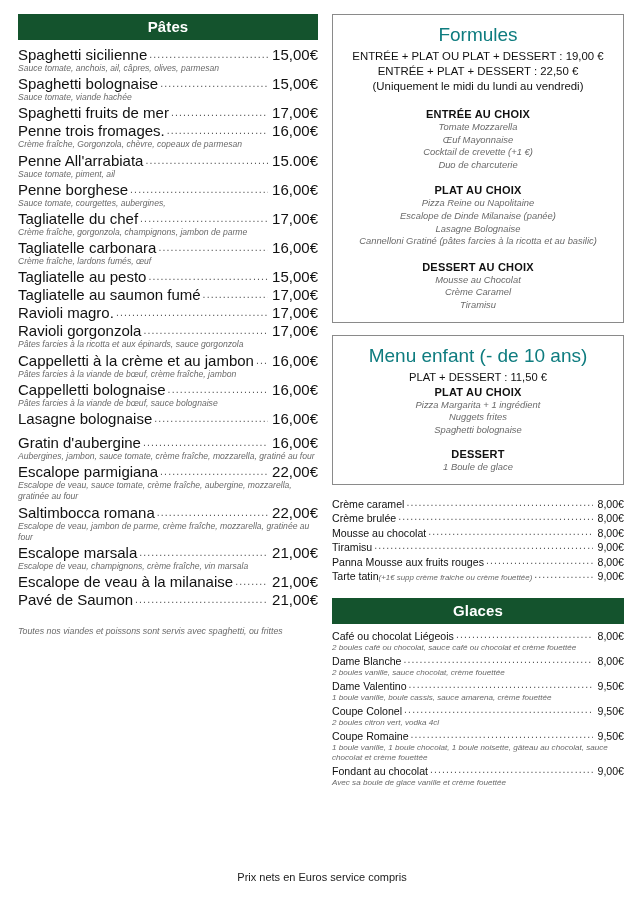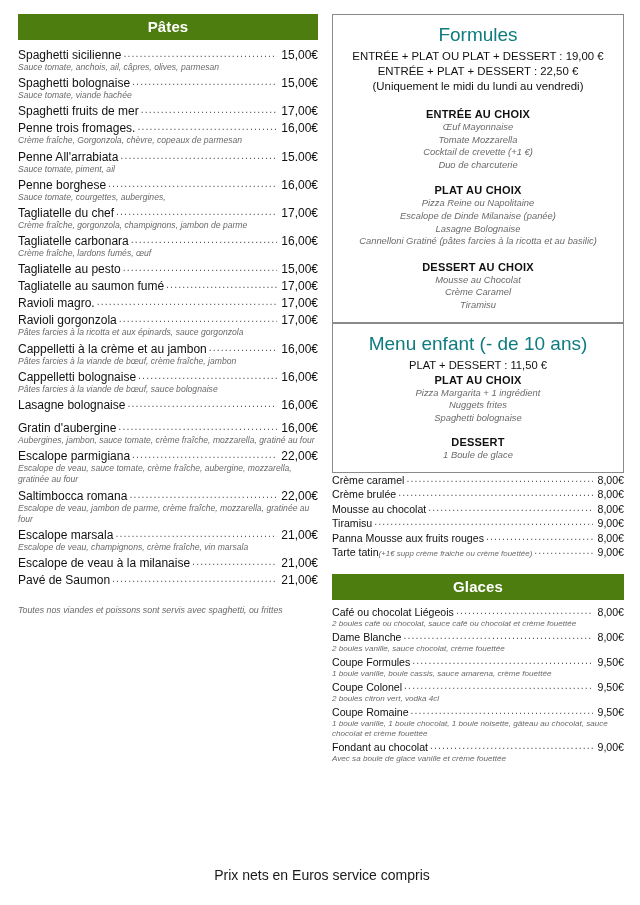--- a/index.html
+++ b/index.html
@@ -24,38 +24,38 @@
   .columns {
     display: flex;
     gap: 14px;
     align-items: flex-start;
   }
   .col-left { width: 300px; flex: 0 0 300px; }
   .col-right { width: 292px; flex: 0 0 292px; }
 
   
   .band {
-    background: #4d7c0f;
+    background: #14532d;
     color: #ffffff;
     text-align: center;
     font-size: 15px;
     font-weight: bold;
     letter-spacing: .1px;
     padding: 4px 0 5px 0;
     margin: 0 0 8px 0;
   }
   .band.tight { margin-bottom: 5px; }
 
   
   .item { margin: 0 0 3px 0; }
   .item.gap { margin-top: 9px; }
   .row {
     display: flex;
     align-items: baseline;
-    font-size: 12px;
+    font-size: 15px;
     line-height: 14px;
     white-space: nowrap;
   }
   .name { font-weight: normal; color: #111; }
   .leader {
     flex: 1 1 auto;
     overflow: hidden;
     margin: 0 2px;
     position: relative;
     top: -2px;
@@ -96,20 +96,21 @@
     font-size: 8.8px;
     color: #6a6a6a;
     margin-top: 18px;
   }
 
   
   .box {
     border: 1px solid #8a8a8a;
     padding: 8px 8px 10px 8px;
     text-align: center;
+    margin-bottom: 12px;
     box-sizing: border-box;
   }
   .box-title {
     color: #0e7c7f;
     font-size: 19px;
     line-height: 24px;
     margin-bottom: 2px;
   }
   .box-line {
     font-size: 11.4px;
@@ -135,21 +136,21 @@
   .kid .box-line { font-size: 11.2px; }
   .kid .sub-head { margin-top: 1px; }
   .kid .sub-head.dessert { margin-top: 12px; }
 
   .footer {
     position: absolute;
     left: 4px;
     right: 0;
     bottom: 22px;
     text-align: center;
-    font-size: 14px;
+    font-size: 11px;
     color: #1a1a1a;
   }
 </style>
 </head>
 <body>
 
 <div class="page">
   <div class="columns">
 
     <div class="col-left">
@@ -329,22 +330,22 @@
 
       <div class="box">
         <div class="box-title">Formules</div>
         <div id="formules-lines">
             <div class="box-line">ENTRÉE + PLAT OU PLAT + DESSERT : 19,00 €</div>
             <div class="box-line">ENTRÉE + PLAT + DESSERT : 22,50 €</div>
             <div class="box-line">(Uniquement le midi du lundi au vendredi)</div>
           </div>
         <div id="formules-groups">
             <div class="sub-head first">ENTRÉE AU CHOIX</div>
+            <div class="choice">Tomate Mozzarella</div>
             <div class="choice">Œuf Mayonnaise</div>
-            <div class="choice">Tomate Mozzarella</div>
             <div class="choice">Cocktail de crevette (+1 €)</div>
             <div class="choice">Duo de charcuterie</div>
             <div class="sub-head">PLAT AU CHOIX</div>
             <div class="choice">Pizza Reine ou Napolitaine</div>
             <div class="choice">Escalope de Dinde Milanaise (panée)</div>
             <div class="choice">Lasagne Bolognaise</div>
             <div class="choice">Cannelloni Gratiné (pâtes farcies à la ricotta et au basilic)</div>
             <div class="sub-head">DESSERT AU CHOIX</div>
             <div class="choice">Mousse au Chocolat</div>
             <div class="choice">Crème Caramel</div>
@@ -426,21 +427,21 @@
           <div class="item">
             <div class="row">
               <span class="name">Dame Blanche</span>
               <span class="leader"></span>
               <span class="price">8,00€</span>
             </div>
             <div class="desc">2 boules vanille, sauce chocolat, crème fouettée</div>
           </div>
           <div class="item">
             <div class="row">
-              <span class="name">Coupe Formules</span>
+              <span class="name">Dame Valentino</span>
               <span class="leader"></span>
               <span class="price">9,50€</span>
             </div>
             <div class="desc">1 boule vanille, boule cassis, sauce amarena, crème fouettée</div>
           </div>
           <div class="item">
             <div class="row">
               <span class="name">Coupe Colonel</span>
               <span class="leader"></span>
               <span class="price">9,50€</span>

